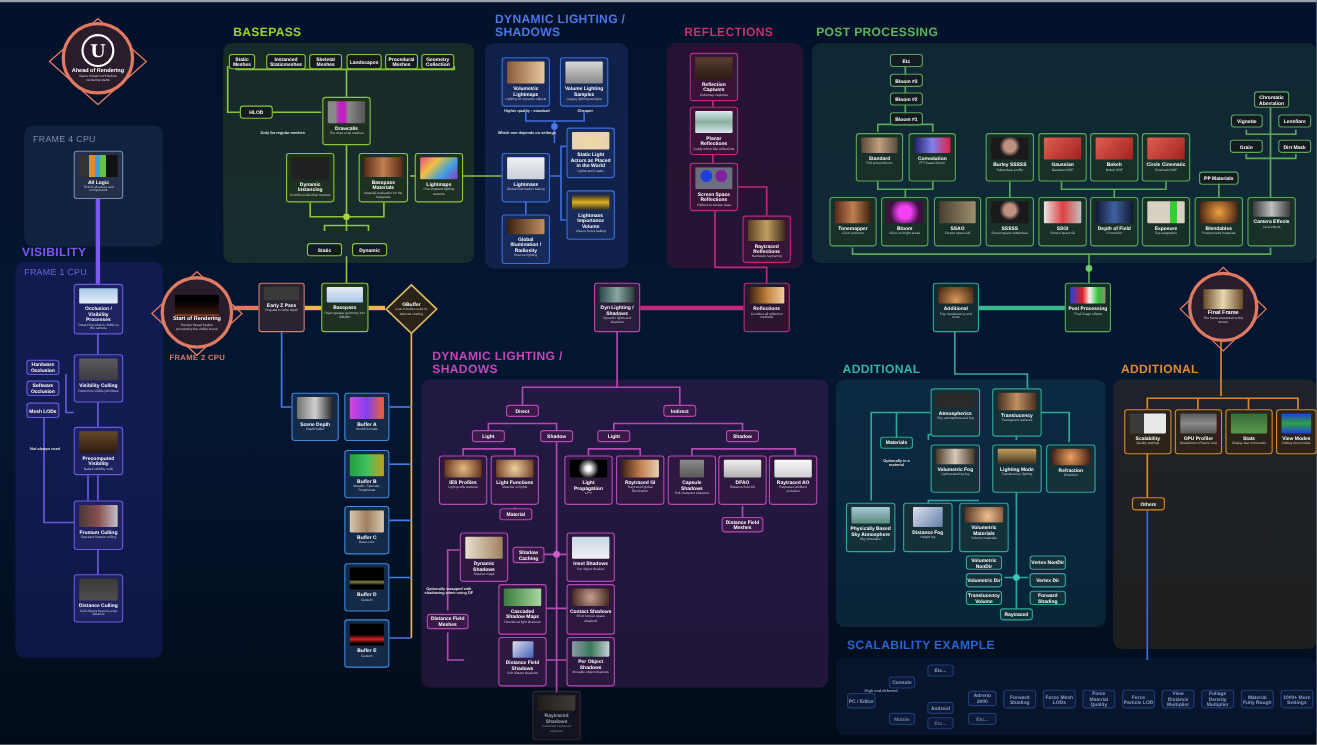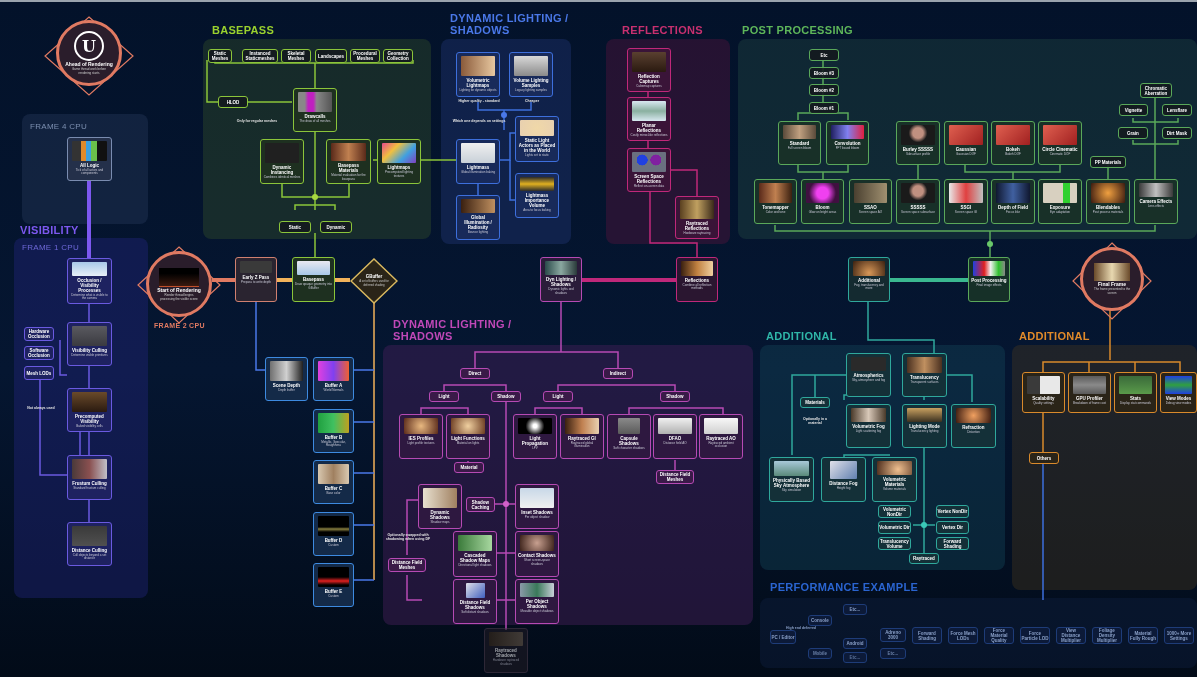--- a/index.html
+++ b/index.html
@@ -50,21 +50,21 @@
 <div class="rtitle" style="left:393px;top:318px;color:#c048b8;">DYNAMIC LIGHTING /
 SHADOWS</div>
 <div class="region" style="left:383px;top:345px;width:370px;height:280px;background:rgba(70,30,90,0.45);"></div>
 
 <div class="rtitle" style="left:766px;top:330px;color:#2fb6a8;">ADDITIONAL</div>
 <div class="region" style="left:760px;top:345px;width:245px;height:225px;background:rgba(20,70,90,0.4);"></div>
 
 <div class="rtitle" style="left:1019px;top:330px;color:#e08a2a;">ADDITIONAL</div>
 <div class="region" style="left:1012px;top:345px;width:185px;height:245px;background:rgba(80,60,30,0.35);"></div>
 
-<div class="rtitle" style="left:770px;top:581px;color:#2a64d0;">PERFORMANCE EXAMPLE</div>
+<div class="rtitle" style="left:770px;top:581px;color:#2a64d0;">SCALABILITY EXAMPLE</div>
 <div class="region" style="left:760px;top:598px;width:437px;height:70px;background:rgba(20,40,80,0.3);"></div>
 
 <svg class="wires" width="1197" height="677">
   <defs>
     <linearGradient id="g1" x1="0" x2="1">
         <stop offset="0" stop-color="#b36ad8"></stop>
         <stop offset="1" stop-color="#e07a62"></stop>
       </linearGradient>
     <linearGradient id="g2" x1="0" x2="1">
         <stop offset="0" stop-color="#e07a62"></stop>

